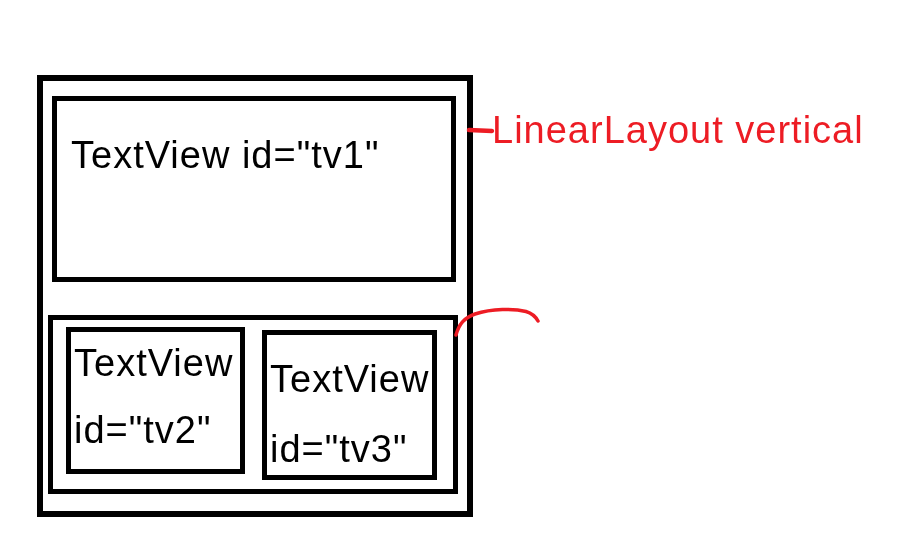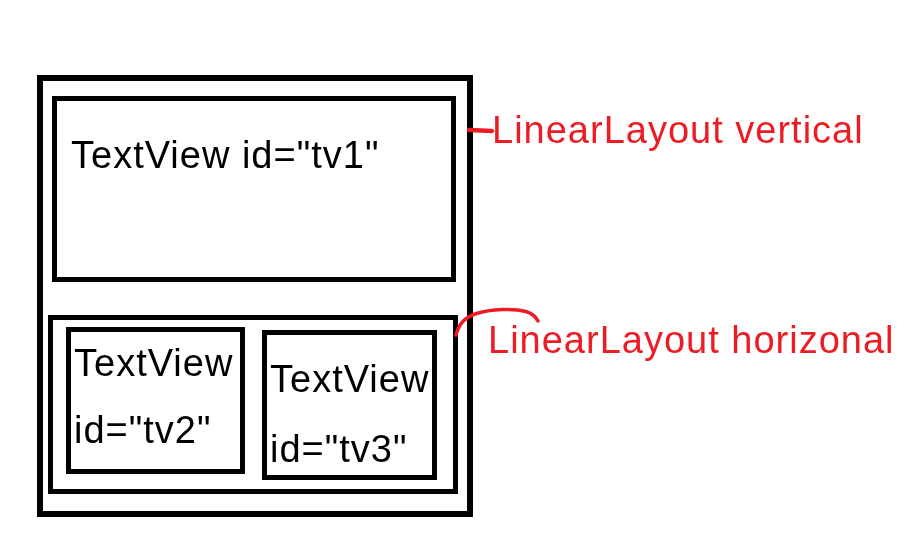--- a/index.html
+++ b/index.html
@@ -89,20 +89,19 @@
 
   <div class="box tv2-box"></div>
   <div class="blabel tv2-line1">TextView</div>
   <div class="blabel tv2-line2">id="tv2"</div>
 
   <div class="box tv3-box"></div>
   <div class="blabel tv3-line1">TextView</div>
   <div class="blabel tv3-line2">id="tv3"</div>
 
   <div class="annotation ann-vertical">LinearLayout vertical</div>
-  <div class="annotation ann-horizonal">LinearLayout horizonal</div>
 
   <svg class="overlay" viewBox="0 0 905 541" xmlns="http://www.w3.org/2000/svg">
     <line x1="469" y1="130" x2="492" y2="131" stroke="#ed1c24" stroke-width="4.5" stroke-linecap="round"></line>
     <path d="M 456,335 C 459,324 464,318 475,314 C 492,308.5 514,308.5 526,311.5 C 531,313 535.5,316.5 538,321" fill="none" stroke="#ed1c24" stroke-width="3.5" stroke-linecap="round" stroke-linejoin="round"></path>
   </svg>
 
 </div>
 
 </body></html>

